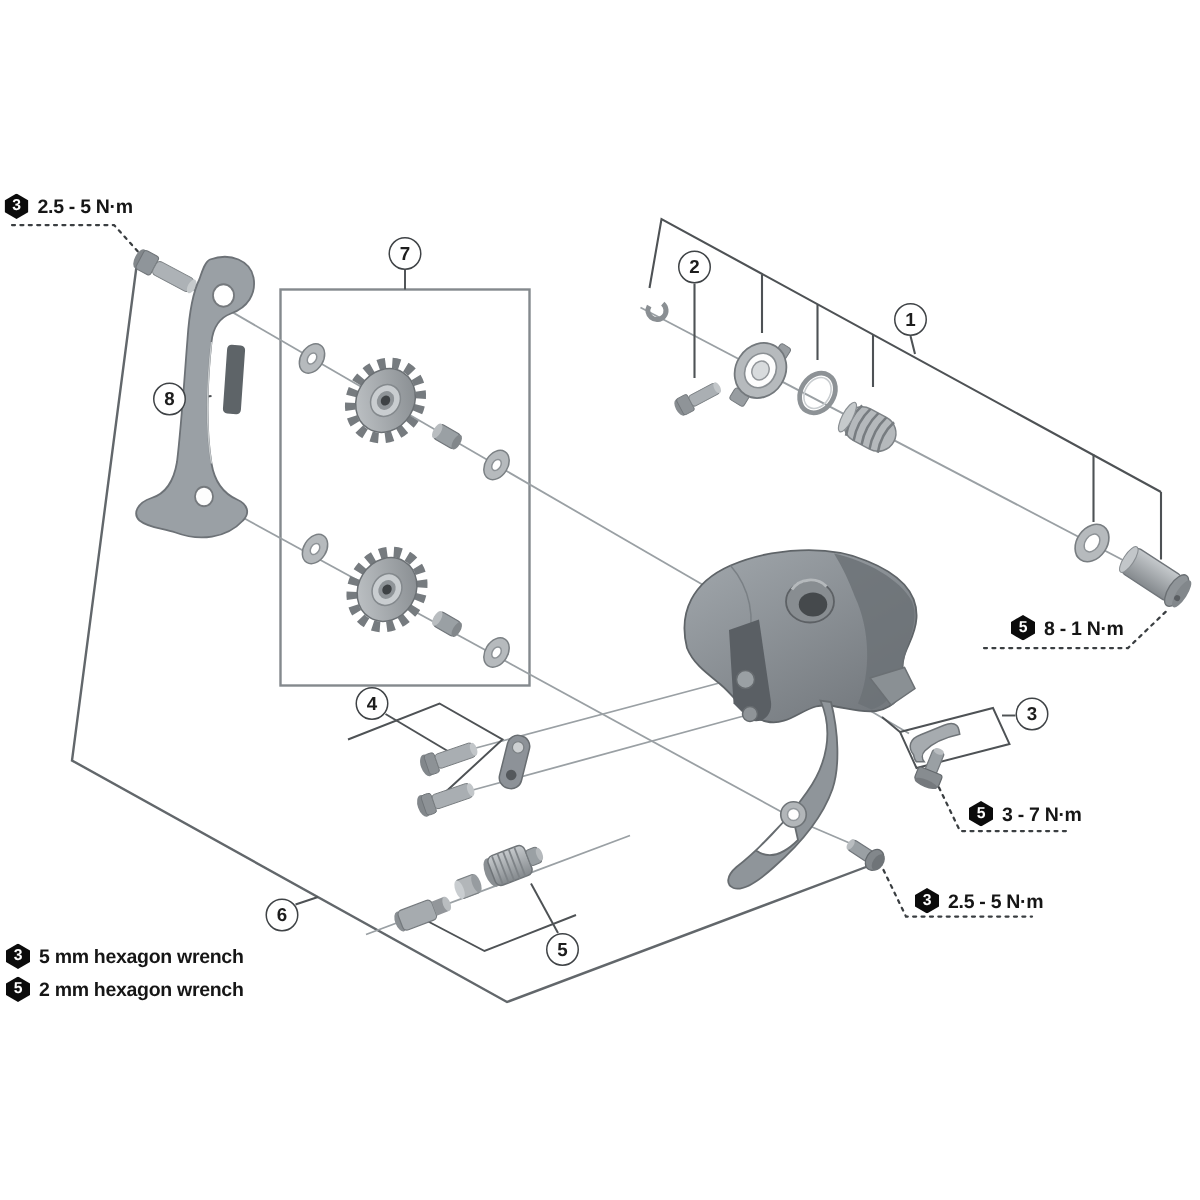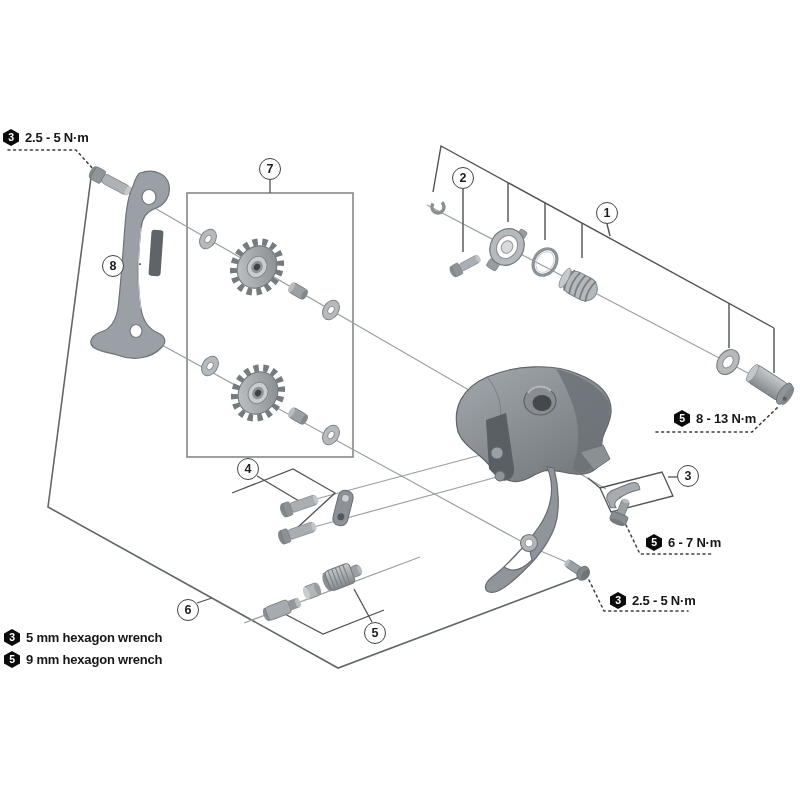--- a/index.html
+++ b/index.html
@@ -310,33 +310,33 @@
   <div class="callout" style="left:102px;top:255px;">
       <span>8</span>
     </div>
 
   <div class="torque" style="left:3px;top:129px;">
     <span class="hex">3</span>
     <span>2.5 - 5 N·m</span>
   </div>
   <div class="torque" style="left:674px;top:410px;">
     <span class="hex">5</span>
-    <span>8 - 13 N·m</span>
+    <span>8 - 1 N·m</span>
   </div>
   <div class="torque" style="left:646px;top:534px;">
     <span class="hex">5</span>
-    <span>6 - 7 N·m</span>
+    <span>3 - 7 N·m</span>
   </div>
   <div class="torque" style="left:610px;top:592px;">
     <span class="hex">3</span>
     <span>2.5 - 5 N·m</span>
   </div>
 
   <div class="legend-row" style="left:4px;top:629px;">
     <span class="hex">3</span>
     <span>5 mm hexagon wrench</span>
   </div>
   <div class="legend-row" style="left:4px;top:651px;">
     <span class="hex">5</span>
-    <span>9 mm hexagon wrench</span>
+    <span>2 mm hexagon wrench</span>
   </div>
 
 </div>
 
 </body></html>

